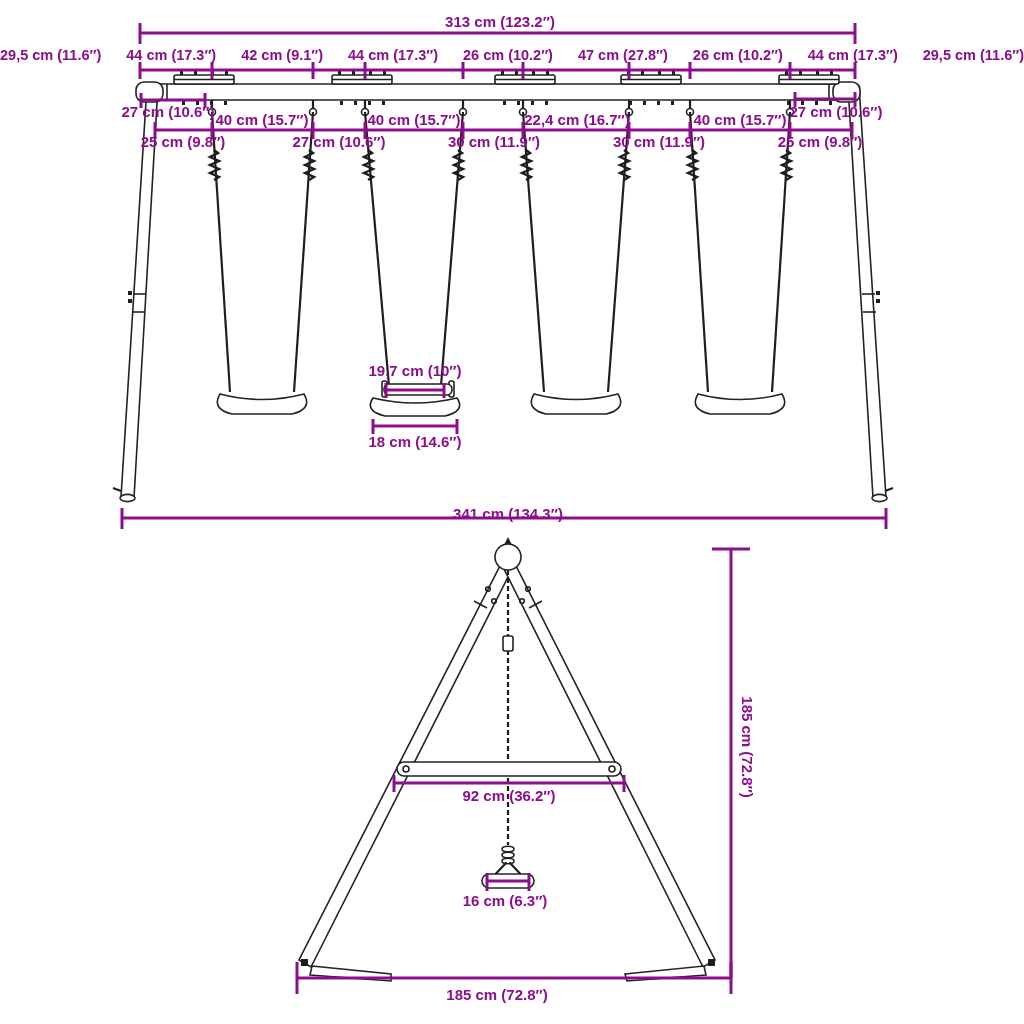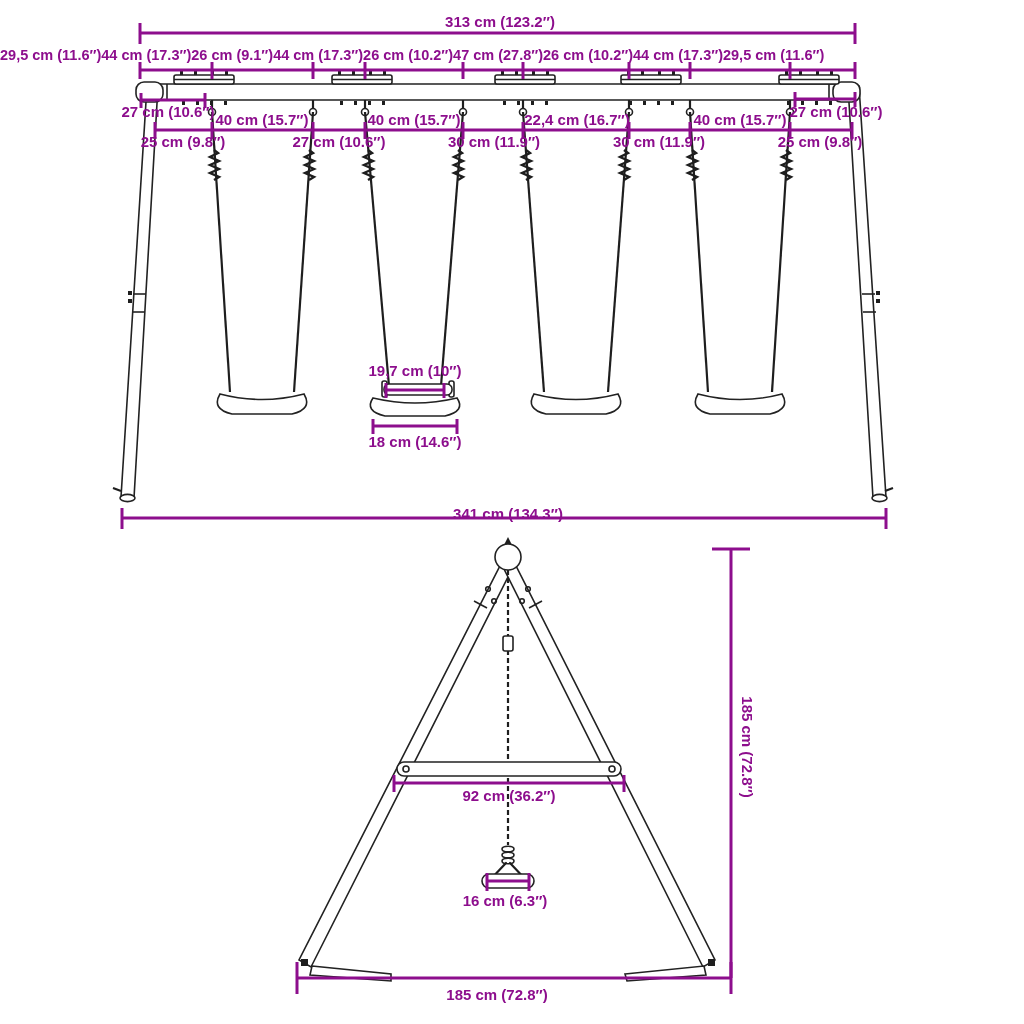--- a/index.html
+++ b/index.html
@@ -10,21 +10,21 @@
   .st{stroke:var(--structure);stroke-width:1.6;fill:#ffffff;}
   .stl{stroke:var(--structure);stroke-width:1.6;fill:none;}
   .chain{stroke:#1e1e1e;stroke-width:2.2;fill:none;}
   .spring{stroke:#1e1e1e;stroke-width:2.4;fill:none;}
   .bolt{fill:#1e1e1e;stroke:none;}
   .dim{stroke:var(--dim);stroke-width:3;fill:none;}
   .lbl{position:absolute;transform:translateX(-50%);white-space:nowrap;
        color:var(--dim);font-size:15px;font-weight:700;line-height:17px;}
   .lbl.rot{transform:translate(-50%,-50%) rotate(90deg);}
   .segrow{position:absolute;left:0;top:47px;width:1024px;display:flex;
-          justify-content:flex-start;color:var(--dim);font-size:14.5px;font-weight:700;
+          justify-content:space-between;color:var(--dim);font-size:14.5px;font-weight:700;
           line-height:17px;white-space:nowrap;}
 </style>
 </head>
 <body>
 
 <div class="stage">
 
 <svg width="1024" height="1024" viewBox="0 0 1024 1024">
   <defs>
     <g id="bracket">
@@ -236,21 +236,21 @@
       <line x1="712" y1="549" x2="750" y2="549"></line>
     </g>
   </g>
 </svg>
 
 <div class="lbl" style="left:500px;top:13px">313 cm (123.2″)</div>
 
 <div class="segrow">
   <span>29,5 cm (11.6″)</span>
       <span>44 cm (17.3″)</span>
-      <span>26 cm (9.1″)</span>
+      <span>42 cm (9.1″)</span>
       <span>44 cm (17.3″)</span>
       <span>26 cm (10.2″)</span>
       <span>47 cm (27.8″)</span>
       <span>26 cm (10.2″)</span>
       <span>44 cm (17.3″)</span>
       <span>29,5 cm (11.6″)</span>
 </div>
 
 <div class="lbl" style="left:168px;top:103px">27 cm (10.6″)</div>
 <div class="lbl" style="left:836px;top:103px">27 cm (10.6″)</div>

